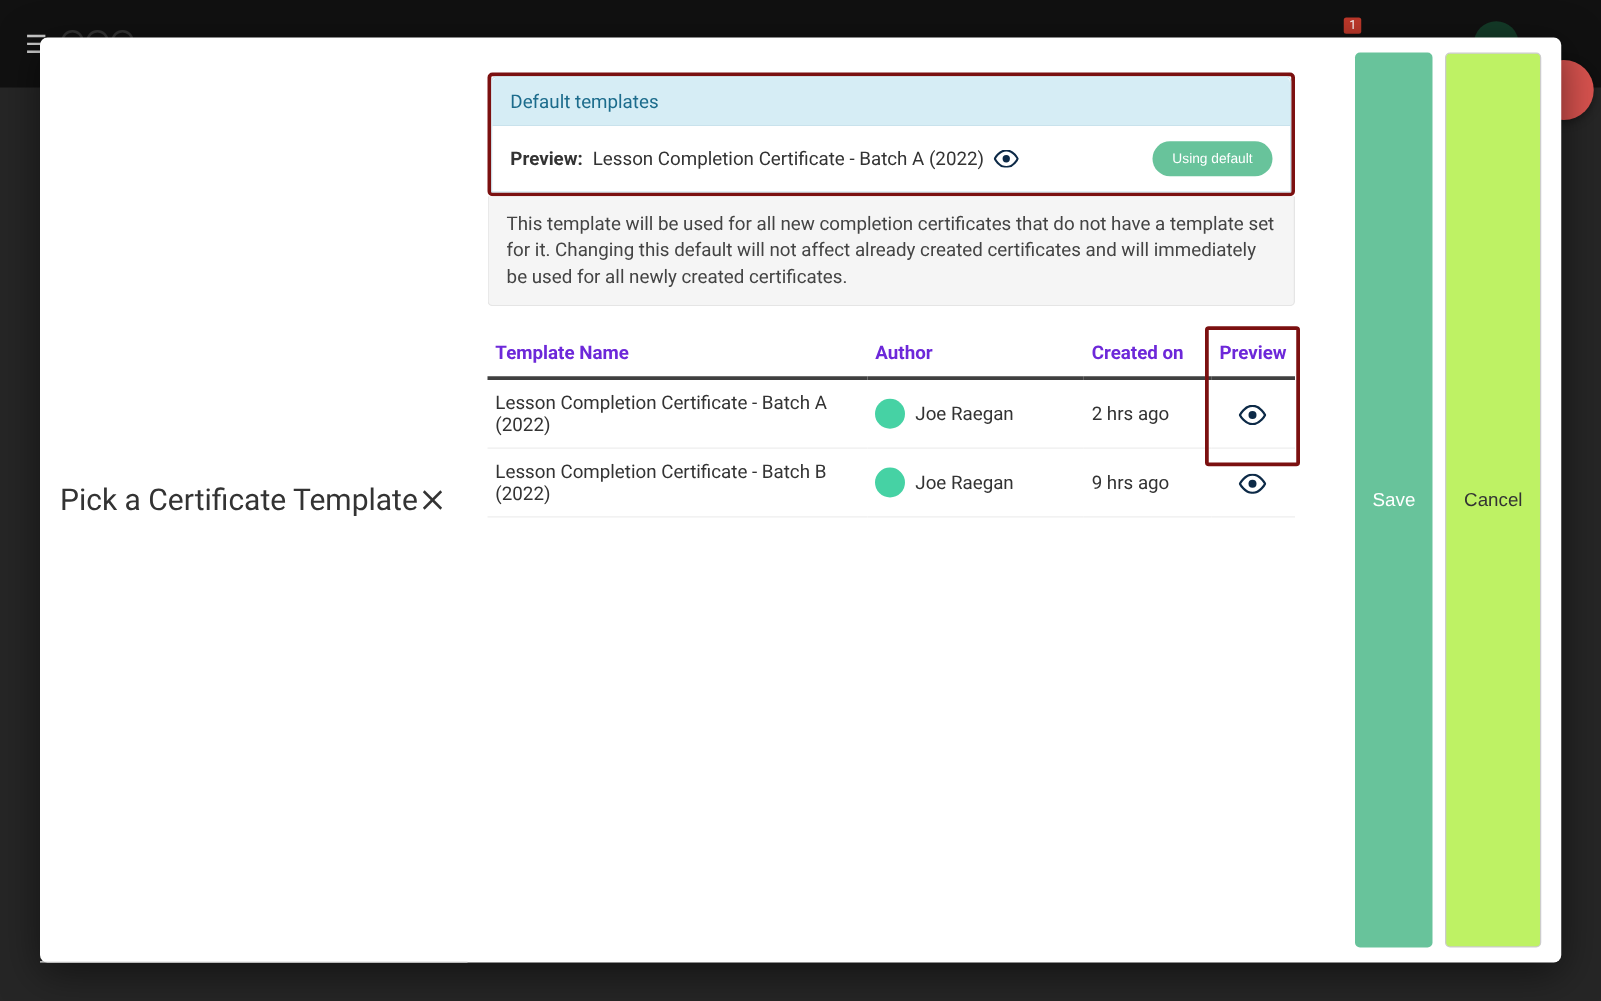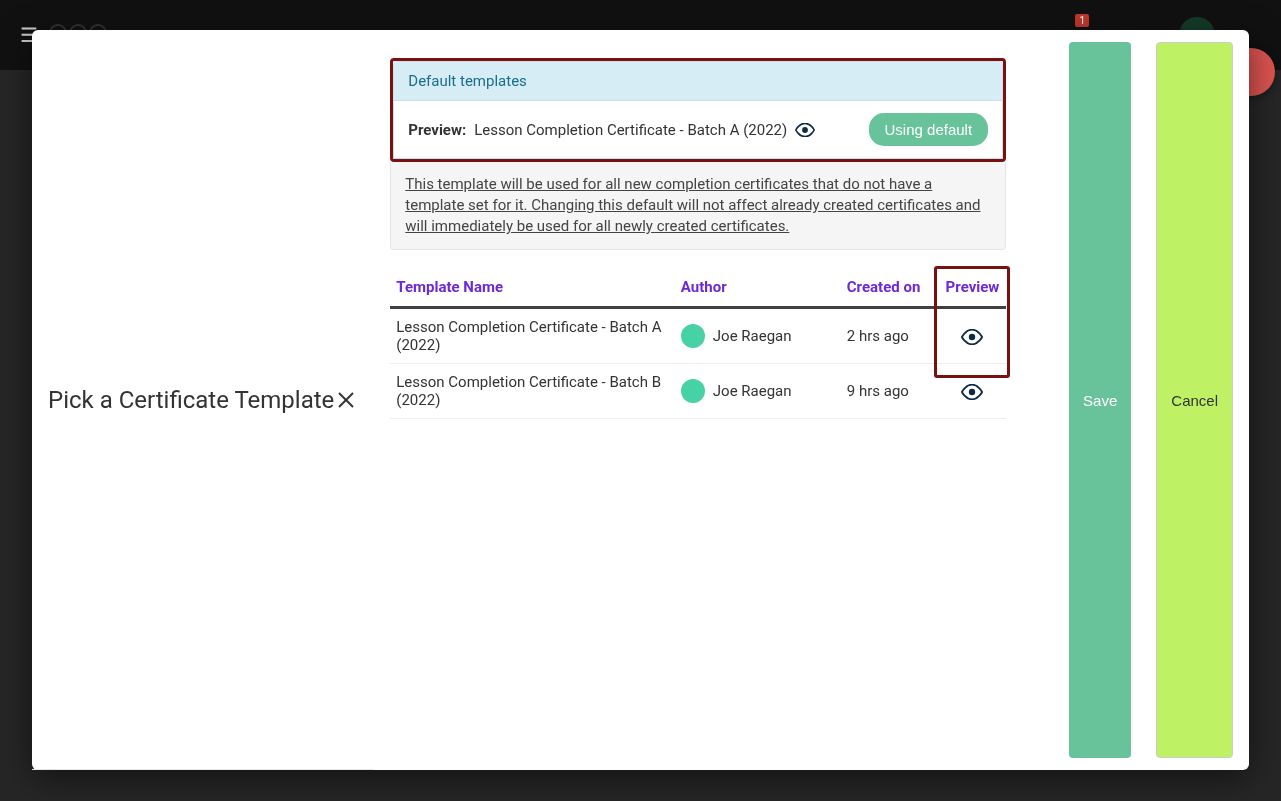--- a/index.html
+++ b/index.html
@@ -108,34 +108,33 @@
   .default-row .label { font-weight: 700; color: #333; font-size: 15px; }
   .default-row .value { margin-left: 8px; color: #333; font-size: 15px; }
   .default-row .eye { margin-left: 8px; color: #0d2a47; display:inline-flex; }
   .using-default {
     margin-left: auto;
     background: #68c39b;
     color: #fff;
     border: none;
     padding: 8px 16px;
     border-radius: 15px;
-    font-size: 15px;
+    font-size: 11px;
   }
   
   .info-box {
     background: #f5f5f5;
     border: 1px solid #e5e5e5;
     border-top: none;
     border-radius: 0 0 4px 4px;
     padding: 12px 14px;
     font-size: 15px;
     color: #444;
     line-height: 1.4;
     margin-bottom: 18px;
-    text-decoration: underline;
   }
   
   
   .tbl-wrap { position: relative; }
   .tbl {
     width: 100%;
     border-collapse: collapse;
     font-size: 15px;
   }
   .tbl th {
@@ -179,21 +178,20 @@
   .modal-footer {
     padding: 12px 16px;
     display: flex;
     gap: 10px;
   }
   .btn {
     padding: 7px 14px;
     font-size: 15px;
     border-radius: 4px;
     cursor: pointer;
-    margin-left: 15px;
   }
   .btn-save {
     background: #68c39b;
     color: #fff;
     border: none;
   }
   .btn-cancel {
     background: #bef264;
     color: #333;
     border: 1px solid #ccc;

